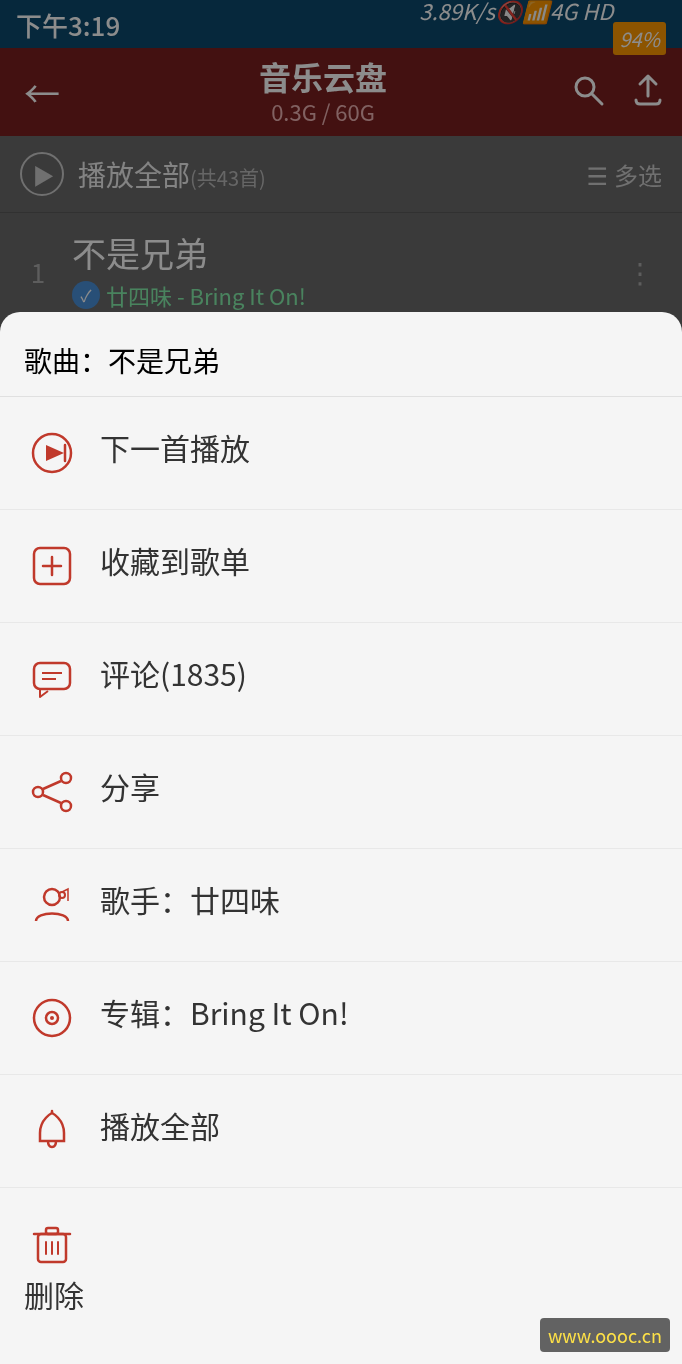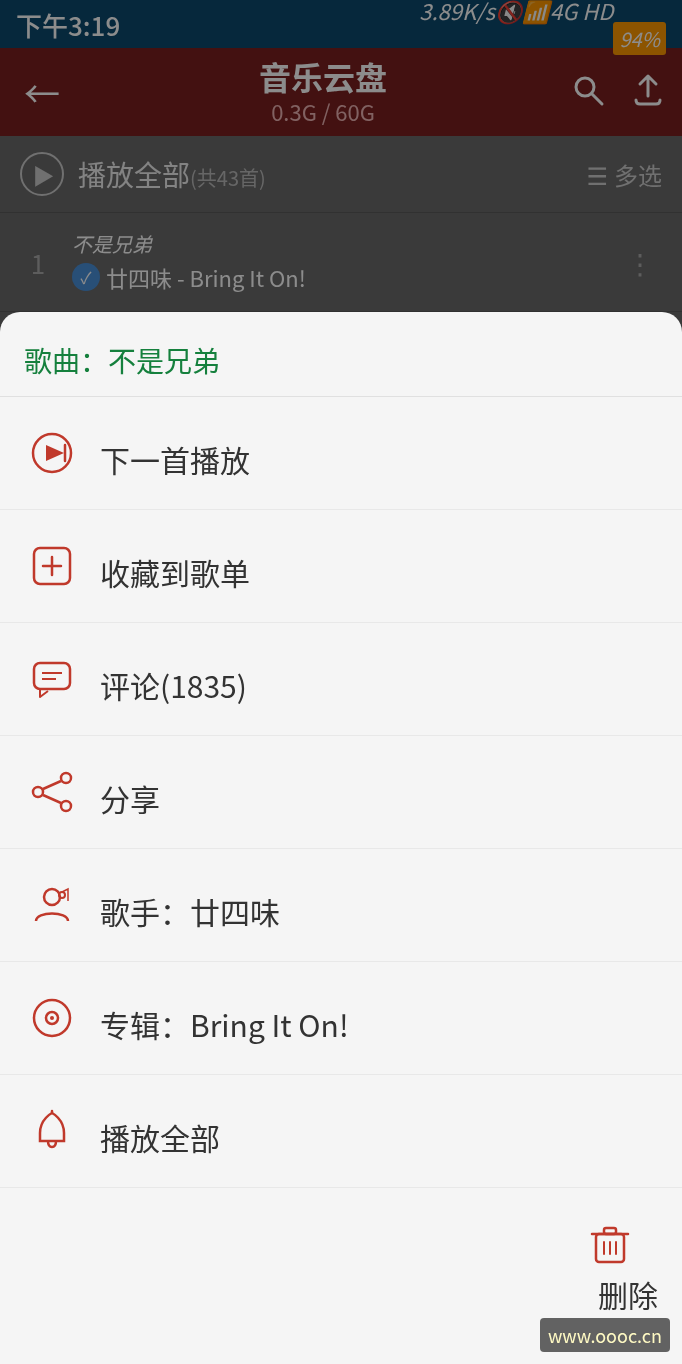--- a/index.html
+++ b/index.html
@@ -139,44 +139,43 @@
       color: #aaa;
       font-size: 26px;
       text-align: center;
       margin-right: 16px;
     }
     .song-info {
       flex: 1;
     }
     .song-title {
       color: #eee;
-      font-size: 20px;
+      font-size: 34px;
       line-height: 1.3;
-      font-style: italic;
     }
     .song-title.active { color: #fff; }
     .song-meta {
       display: flex;
       align-items: center;
       gap: 6px;
       margin-top: 4px;
     }
     .check-badge {
       width: 28px;
       height: 28px;
       background: #4a90d9;
       border-radius: 50%;
       display: flex;
       align-items: center;
       justify-content: center;
       font-size: 16px;
       color: #fff;
     }
     .song-artist {
-      color: #ffffff;
+      color: #86efac;
       font-size: 22px;
     }
     .song-more {
       color: #aaa;
       font-size: 28px;
       padding: 4px 8px;
       cursor: pointer;
     }
 
     
@@ -196,26 +195,26 @@
       left: 0;
       width: 682px;
       background: #f5f5f5;
       border-radius: 20px 20px 0 0;
       z-index: 20;
       padding-bottom: 20px;
     }
     .sheet-header {
       padding: 28px 24px 16px;
       font-size: 28px;
-      color: #15803d;
+      color: #000000;
       border-bottom: 1px solid #e0e0e0;
     }
     .sheet-item {
       display: flex;
-      align-items: flex-end;
+      align-items: flex-start;
       padding: 28px 24px;
       border-bottom: 1px solid #e8e8e8;
       cursor: pointer;
     }
     .sheet-item:last-child {
       border-bottom: none;
       flex-direction: column;
     }
     .sheet-icon {
       width: 56px;
@@ -233,21 +232,21 @@
       font-size: 30px;
       color: #333;
     }
 
     
     .watermark {
       position: absolute;
       bottom: 12px;
       right: 12px;
       background: rgba(0,0,0,0.6);
-      color: #fef9c3;
+      color: #fde047;
       font-size: 18px;
       padding: 4px 8px;
       border-radius: 4px;
       z-index: 30;
     }
   </style>
 </head>
 <body>
 
 <div class="status-bar">

